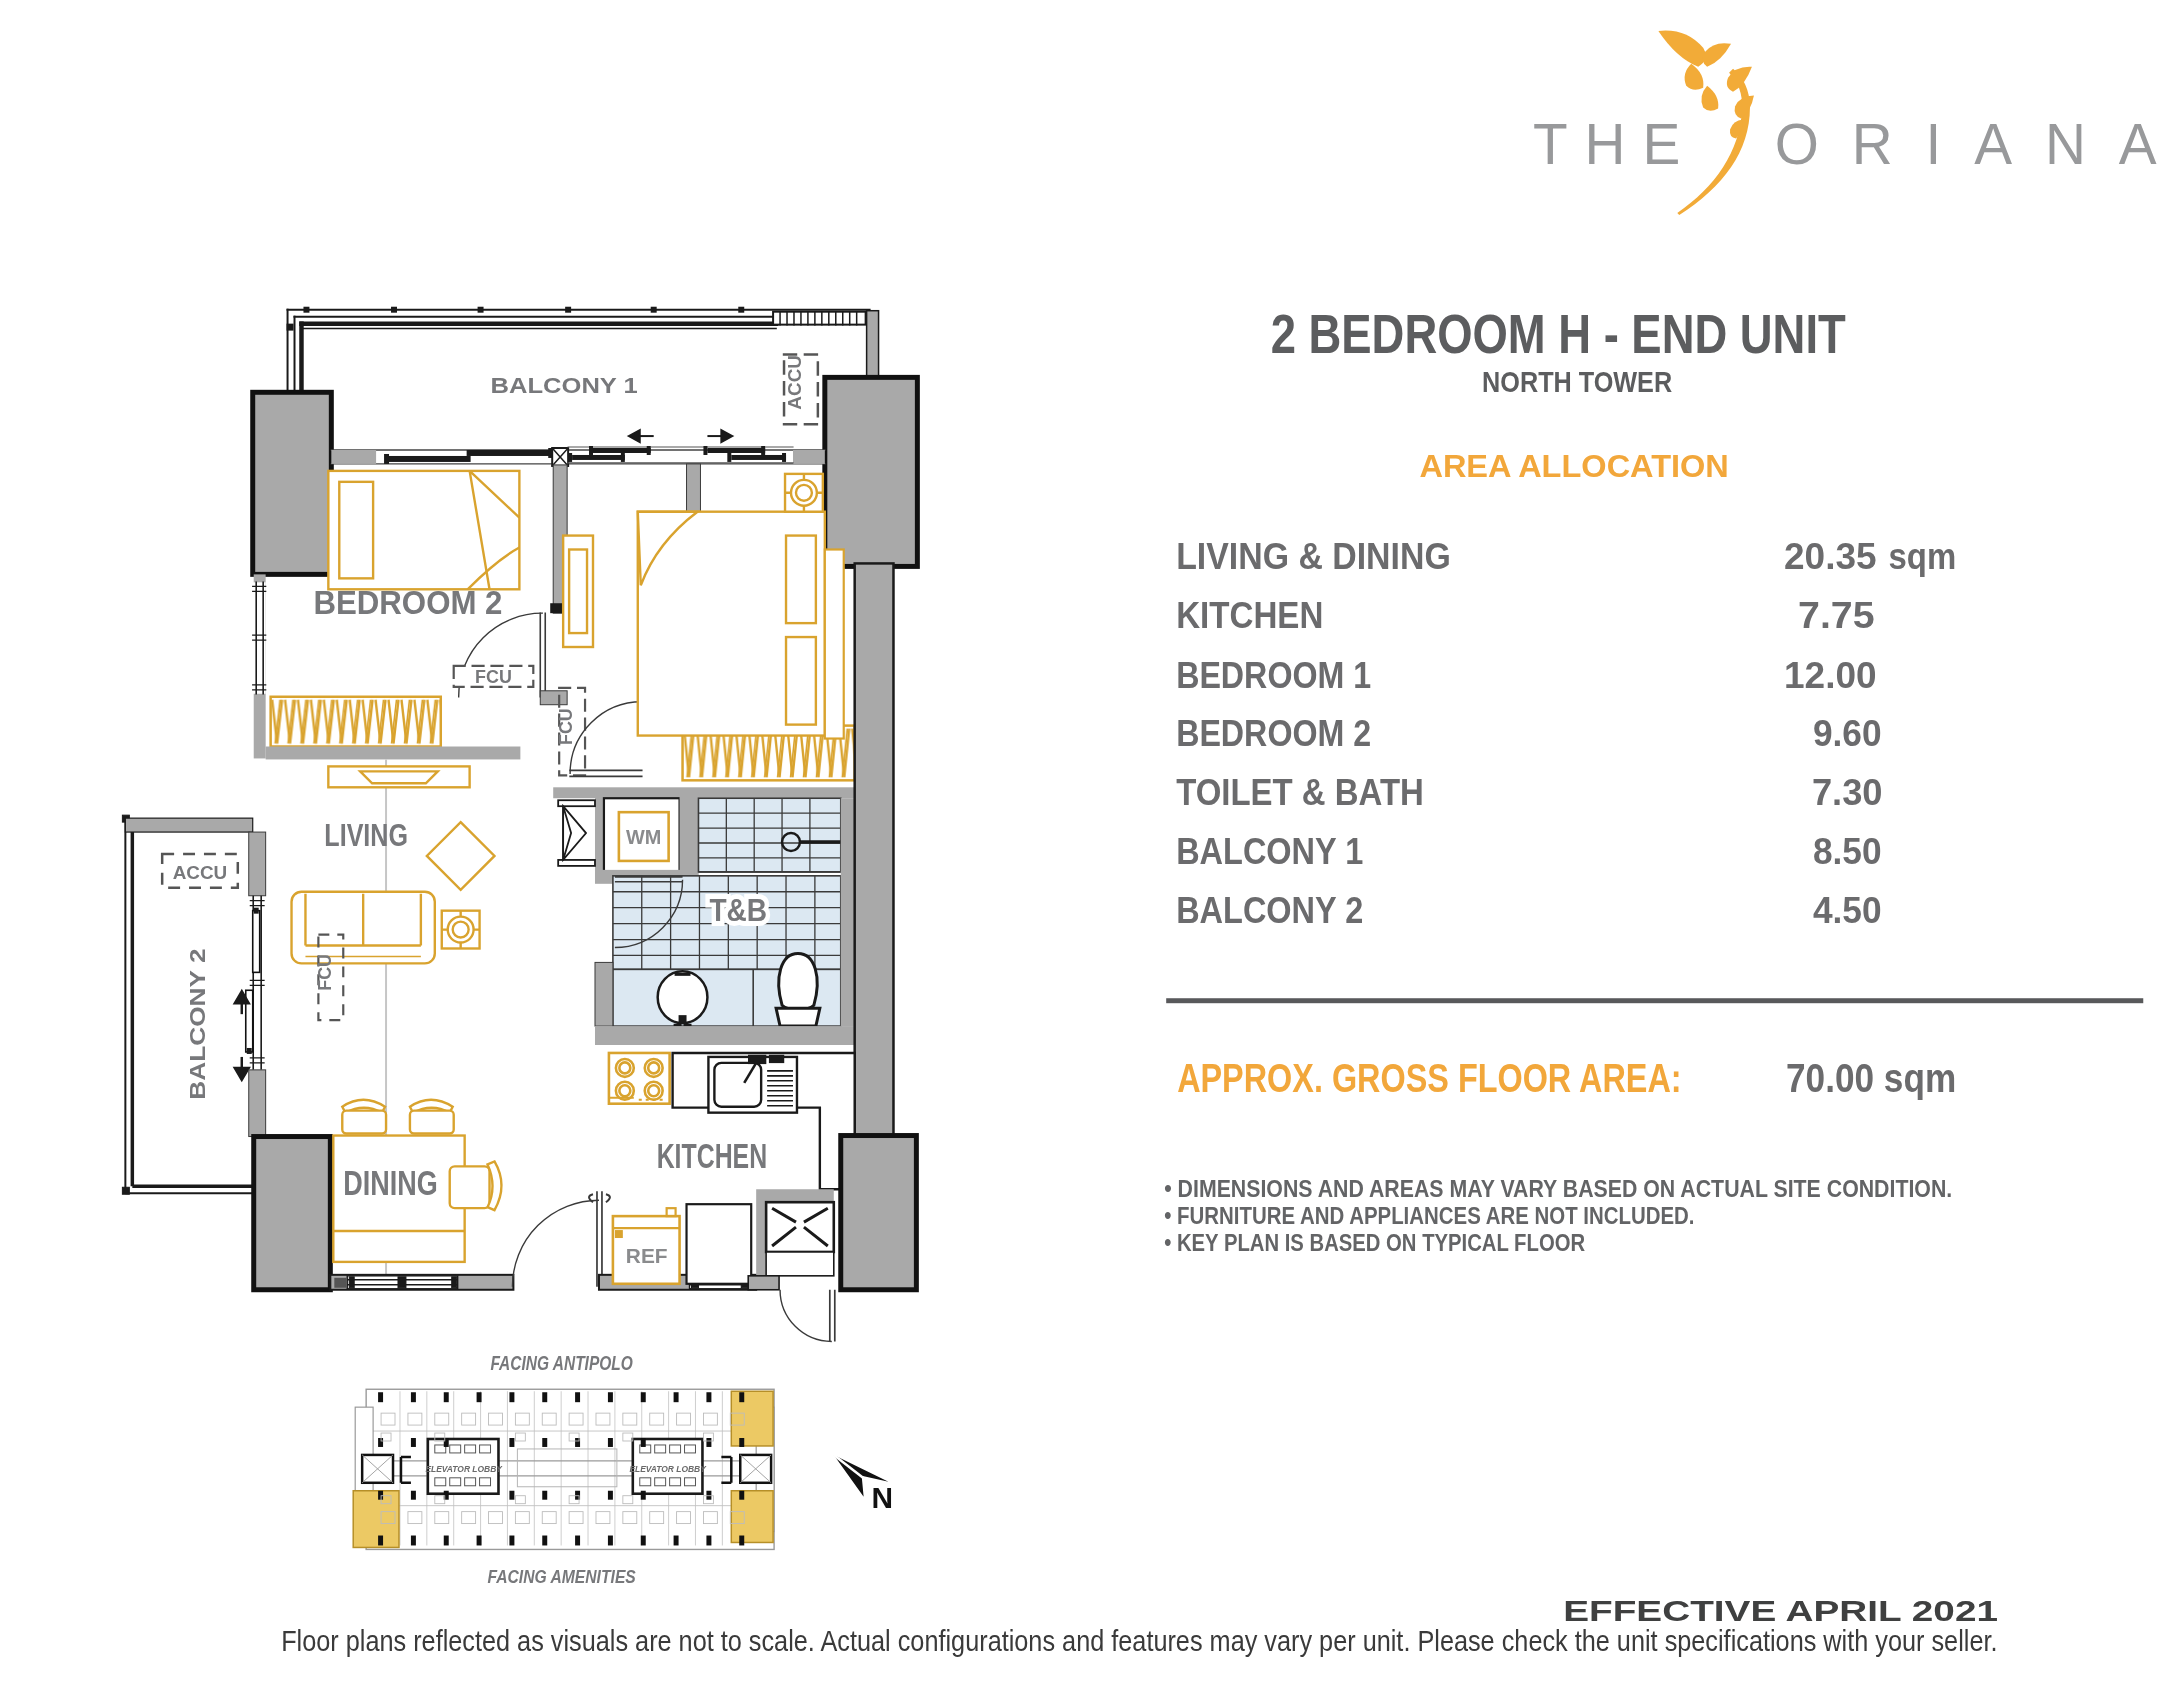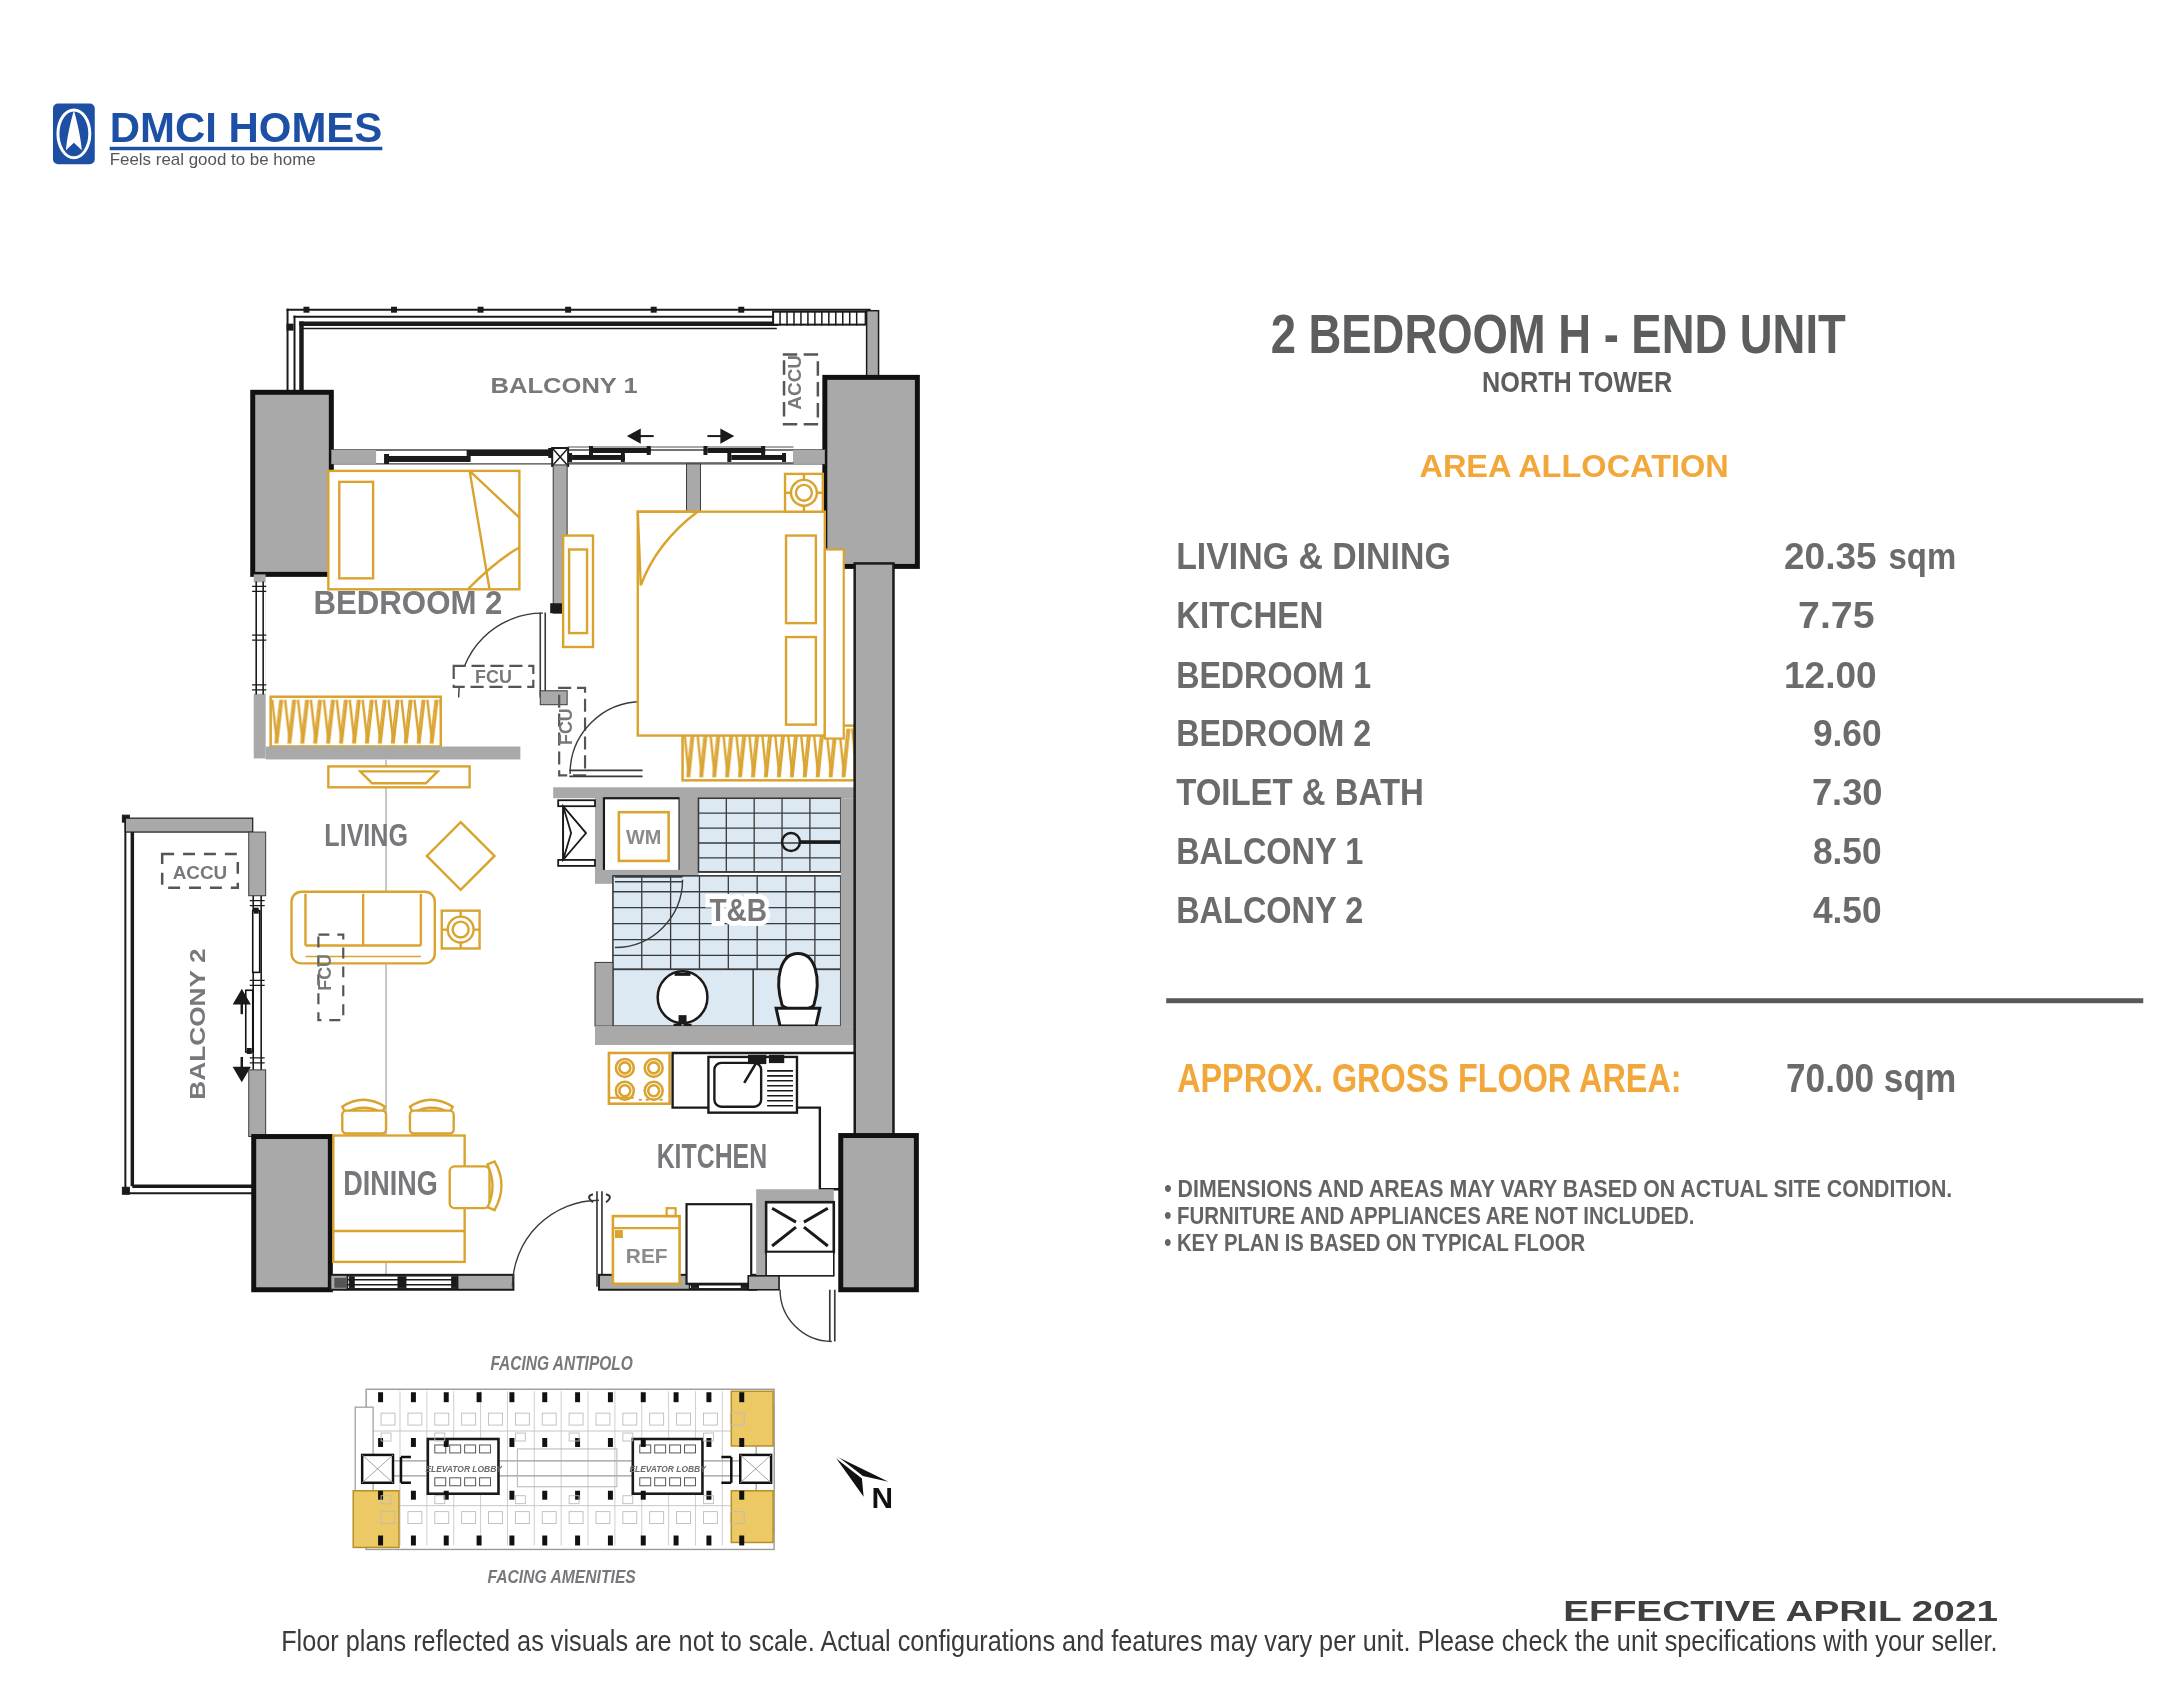--- a/index.html
+++ b/index.html
@@ -4,34 +4,40 @@
 <style>
   html,body{margin:0;padding:0;background:#fff;}
   .page{position:relative;width:2176px;height:1692px;background:#ffffff;font-family:"Liberation Sans",sans-serif;overflow:hidden;}
   .abs{position:absolute;}
   svg text{font-family:"Liberation Sans",sans-serif;}
 </style>
 </head>
 <body>
 <div class="page">
 
-<div class="abs" style="left:0;top:0;width:498px;height:199px;">
-<svg width="498" height="199" viewBox="0 0 500 200">
-
-  <rect x="53" y="104" width="42" height="61" rx="5" fill="#1d4fa5"></rect>
-  <ellipse cx="74" cy="134.5" rx="16" ry="24" fill="none" stroke="#ffffff" stroke-width="3"></ellipse>
-  <path d="M74 111 C70 124 67 140 66 151 L74 143.5 L82 151 C81 140 78 124 74 111 Z" fill="#ffffff"></path>
-
-  <text x="110" y="143" font-size="42" font-weight="bold" fill="#1d4fa5" textLength="274" lengthAdjust="spacingAndGlyphs">DMCI HOMES</text>
-  <rect x="110" y="147.5" width="274" height="3.5" fill="#1d4fa5"></rect>
-
-  <text x="110" y="166" font-size="17.5" fill="#54555a" textLength="207" lengthAdjust="spacingAndGlyphs">Feels real good to be home</text>
+
+<div class="abs" style="left:1522px;top:0;width:654px;height:239px;">
+<svg width="654" height="239" viewBox="0 0 657 240">
+
+  <text x="11" y="165" font-size="57" fill="#98999b" letter-spacing="17">THE</text>
+
+  <text x="254" y="165" font-size="57" fill="#98999b" letter-spacing="33">ORIANA</text>
+
+  <g fill="#f2ab38">
+    <path d="M158,216 C202,188 229,152 229,108 C229,90 222,77 212,69 L208,73 C217,82 222,94 221,110 C219,152 194,188 156,214 Z"></path>
+    <path d="M137,31 Q165,28 182,48 Q189,60 177,67 Q155,58 137,31 Z"></path>
+    <path d="M210,44 Q193,41 184,52 Q178,61 186,67 Q200,62 210,44 Z"></path>
+    <path d="M170,64 Q160,74 165,86 Q172,93 182,88 Q184,74 170,64 Z"></path>
+    <path d="M231,67 Q214,66 207,78 Q203,88 212,92 Q224,86 231,67 Z"></path>
+    <path d="M186,86 Q177,96 182,108 Q188,114 197,109 Q199,96 186,86 Z"></path>
+    <path d="M233,96 Q219,96 214,107 Q212,116 220,119 Q230,112 233,96 Z"></path>
+    <path d="M222,120 Q212,121 209,130 Q208,138 215,139 Q222,132 222,120 Z"></path>
+  </g>
 </svg>
 </div>
-
 
 <div class="abs" style="left:18px;top:0;width:2176px;height:1692px;">
 <svg width="2176" height="1692" viewBox="0 0 2187 1700">
 
 <text x="1548" y="355" text-anchor="middle" font-size="55" font-weight="bold" fill="#5c5d5f" textLength="578" lengthAdjust="spacingAndGlyphs">2 BEDROOM H - END UNIT</text>
 
 <text x="1567" y="394" text-anchor="middle" font-size="30" font-weight="bold" fill="#5c5d5f" textLength="191" lengthAdjust="spacingAndGlyphs">NORTH TOWER</text>
 
 <text x="1564" y="479" text-anchor="middle" font-size="31" font-weight="bold" fill="#f2a73b" textLength="311" lengthAdjust="spacingAndGlyphs">AREA ALLOCATION</text>
 

